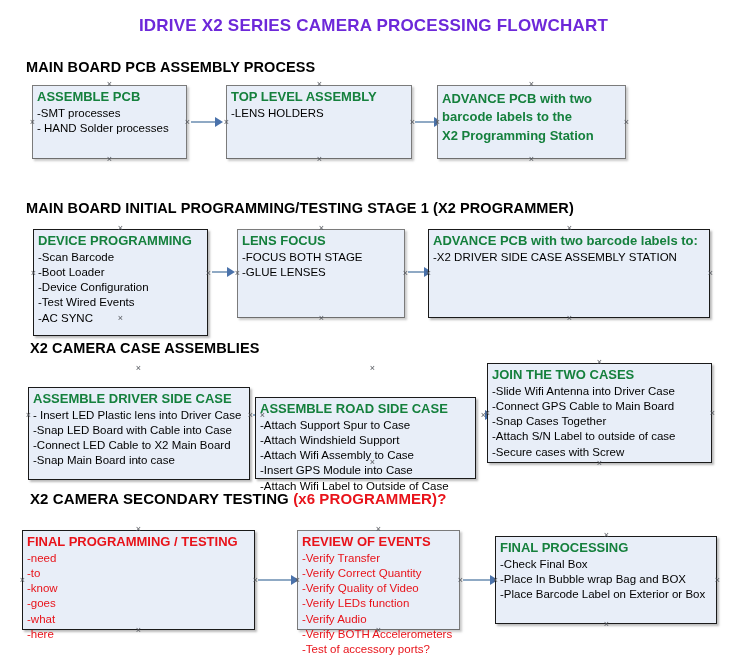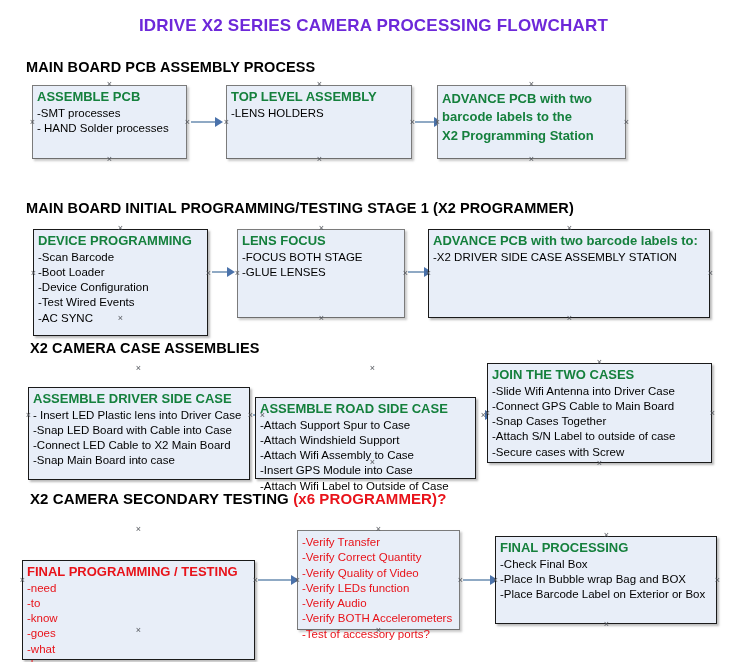--- a/index.html
+++ b/index.html
@@ -240,38 +240,39 @@
 </div>
 <div class="handle" style="left:596px; top:359px;"></div>
 <div class="handle" style="left:596px; top:460px;"></div>
 <div class="handle" style="left:484px; top:410px;"></div>
 <div class="handle" style="left:709px; top:410px;"></div>
 
 <div class="section-heading" style="left:30px; top:490px; font-size:15px;">
   <span>X2 CAMERA SECONDARY TESTING </span><span class="hl-red">(x6 PROGRAMMER)?</span>
 </div>
 
-<div class="flow-box red" style="left:22px; top:560px; width:233px; height:100px;">
+<div class="flow-box red" style="left:22px; top:530px; width:233px; height:100px;">
   <div class="box-title">FINAL PROGRAMMING / TESTING</div>
   <div class="box-line">-need</div>
   <div class="box-line">-to</div>
   <div class="box-line">-know</div>
   <div class="box-line">-goes</div>
   <div class="box-line">-what</div>
   <div class="box-line">-here</div>
 </div>
 <div class="handle" style="left:135px; top:526px;"></div>
 <div class="handle" style="left:135px; top:627px;"></div>
 <div class="handle" style="left:19px; top:577px;"></div>
 <div class="handle" style="left:252px; top:577px;"></div>
 
 <div class="connector" style="left:258px; top:579px; width:36px;"></div>
 <div class="arrowhead" style="left:291px; top:575px;"></div>
 
 <div class="flow-box grey-edge red" style="left:297px; top:530px; width:163px; height:100px;">
+  <div class="box-title">REVIEW OF EVENTS</div>
   <div class="box-line">-Verify Transfer</div>
   <div class="box-line">-Verify Correct Quantity</div>
   <div class="box-line">-Verify Quality of Video</div>
   <div class="box-line">-Verify LEDs function</div>
   <div class="box-line">-Verify Audio</div>
   <div class="box-line">-Verify BOTH Accelerometers</div>
   <div class="box-line">-Test of accessory ports?</div>
 </div>
 <div class="handle" style="left:375px; top:526px;"></div>
 <div class="handle" style="left:375px; top:627px;"></div>

